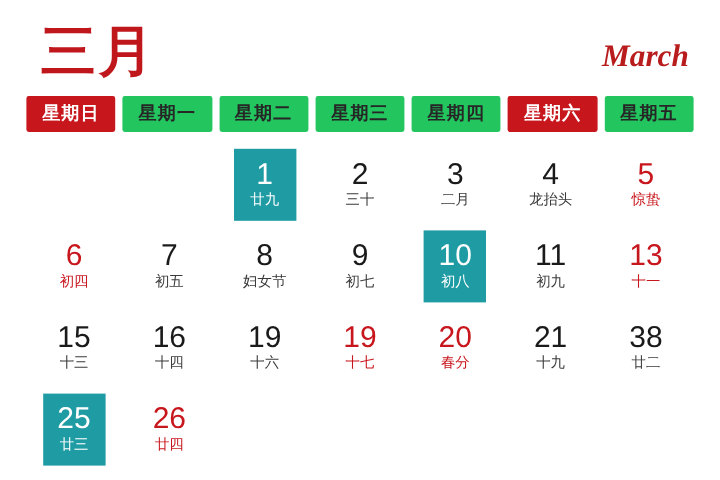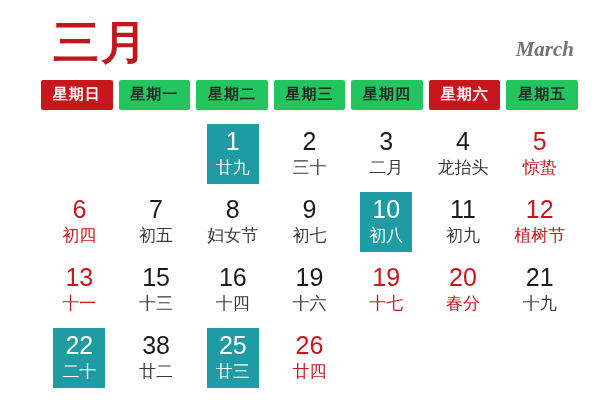--- a/index.html
+++ b/index.html
@@ -11,21 +11,20 @@
     font-family: "Liberation Sans", sans-serif;
   }
   #calendar-card {
     position: relative;
     width: 600px;
     height: 400px;
     background: #ffffff;
     box-sizing: border-box;
     overflow: hidden;
     border-radius: 14px;
-    padding-left: 19px;
   }
   
   .header {
     display: flex;
     align-items: flex-end;
     justify-content: space-between;
     padding: 20px 26px 4px 34px;
     box-sizing: border-box;
   }
   .month-cn {
@@ -33,22 +32,22 @@
     font-weight: bold;
     font-size: 46px;
     color: #c0171c;
     letter-spacing: 2px;
     line-height: 1;
   }
   .month-en {
     font-family: "Liberation Serif", serif;
     font-style: italic;
     font-weight: bold;
-    font-size: 21px;
-    color: #737373;
+    font-size: 26px;
+    color: #b91c1c;
     padding-bottom: 4px;
   }
   
   .weekday-row {
     display: grid;
     grid-template-columns: repeat(7, 1fr);
     gap: 6px;
     padding: 10px 22px 6px 22px;
     box-sizing: border-box;
   }
@@ -97,22 +96,22 @@
     background: #1f9ba4;
   }
   .num {
     font-family: "Liberation Sans", sans-serif;
     font-size: 25px;
     line-height: 1.05;
     color: #1a1a1a;
     font-weight: normal;
   }
   .sub {
-    font-family: Liberation Serif, serif;
-    font-size: 17px;
+    font-family: Liberation Mono, monospace;
+    font-size: 12px;
     line-height: 1.4;
     color: #3a3a3a;
     margin-top: 1px;
   }
   .day-inner.red .num { color: #c8161d; }
   .day-inner.red .sub { color: #c8161d; }
   .day-inner.highlight .num { color: #ffffff; }
   .day-inner.highlight .sub { color: #ffffff; }
   .day-inner.empty { visibility: hidden; }
 </style>
@@ -210,26 +209,20 @@
         </div>
       </div>
       <div class="day-cell">
         <div class="day-inner">
           <div class="num">11</div>
           <div class="sub">初九</div>
         </div>
       </div>
       <div class="day-cell">
         <div class="day-inner red">
-          <div class="num">12</div>
-          <div class="sub">植树节</div>
-        </div>
-      </div>
-      <div class="day-cell">
-        <div class="day-inner red">
           <div class="num">13</div>
           <div class="sub">十一</div>
         </div>
       </div>
       <div class="day-cell">
         <div class="day-inner">
           <div class="num">15</div>
           <div class="sub">十三</div>
         </div>
       </div>
@@ -254,26 +247,20 @@
       <div class="day-cell">
         <div class="day-inner red">
           <div class="num">20</div>
           <div class="sub">春分</div>
         </div>
       </div>
       <div class="day-cell">
         <div class="day-inner">
           <div class="num">21</div>
           <div class="sub">十九</div>
-        </div>
-      </div>
-      <div class="day-cell">
-        <div class="day-inner highlight">
-          <div class="num">22</div>
-          <div class="sub">二十</div>
         </div>
       </div>
       <div class="day-cell">
         <div class="day-inner">
           <div class="num">38</div>
           <div class="sub">廿二</div>
         </div>
       </div>
       <div class="day-cell">
         <div class="day-inner highlight">

